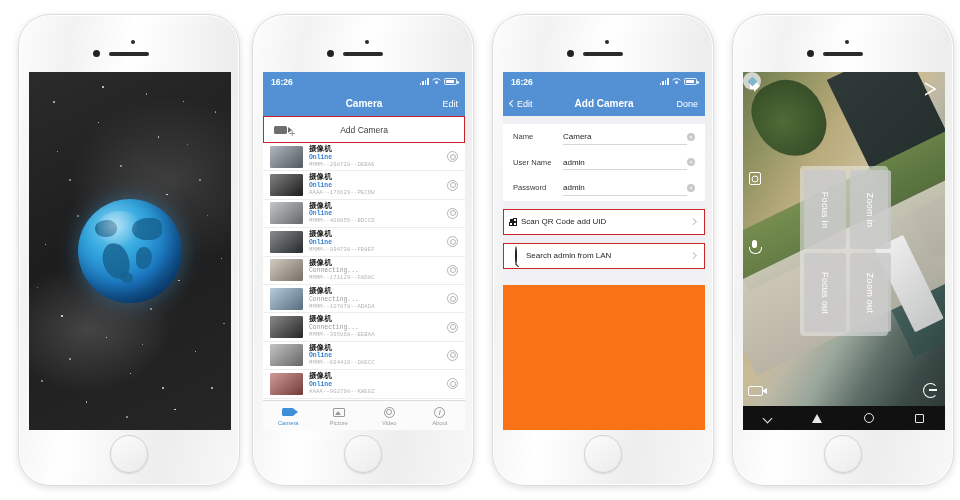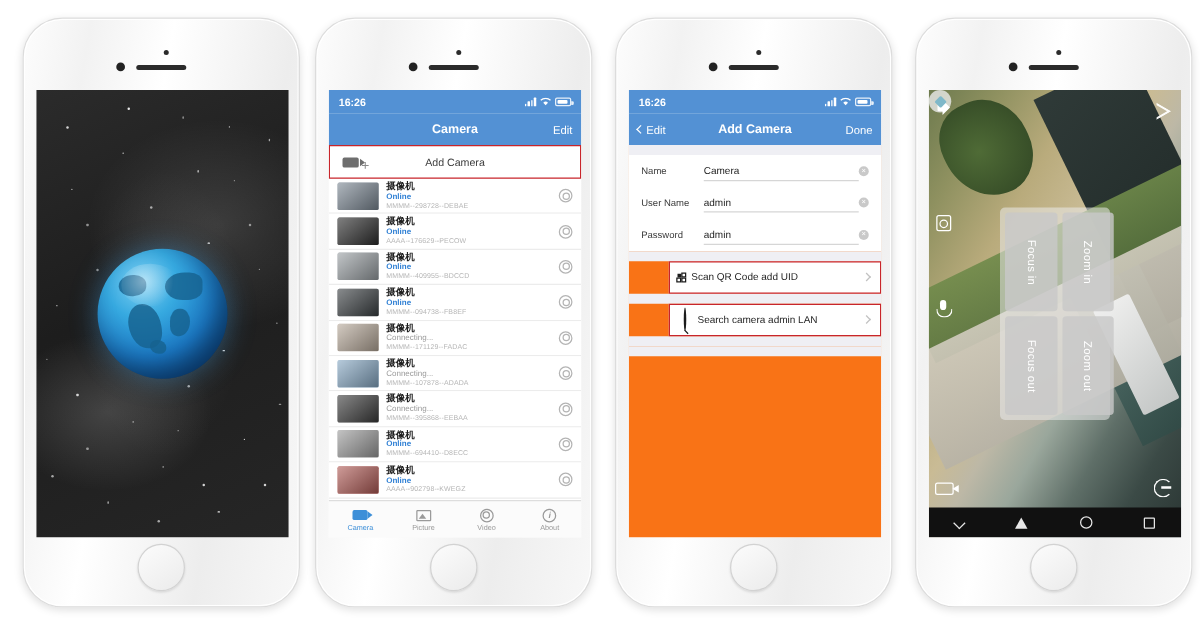--- a/index.html
+++ b/index.html
@@ -150,21 +150,21 @@
   .addbar .plus {
     position: relative; left: 2px; top: 3px; width: 8px; height: 8px; color:#8a8a8a;
     font-size: 11px; line-height: 8px; font-weight: 300;
   }
   .addbar .add-label {
     flex: 1; text-align: center; font-size: 8.5px; color: #3c3c3c;
   }
   .cam-list { flex: 1; overflow: hidden; background: #fff; }
   .cam-row {
     height: 28.4px; display: flex; align-items: center;
-    padding: 0 7px; border-bottom: 1px solid #ececec; background: #fff;
+    padding: 0 7px; border-bottom: 1px solid #ececec; background: #fff; font-family: Liberation Mono, monospace;
   }
   .thumb {
     width: 33px; height: 22px; border-radius: 1.5px; flex-shrink: 0;
     background: #8d8d8d; overflow: hidden; position: relative;
   }
   .thumb::before {
     content:""; position: absolute; inset: 0;
     background: linear-gradient(140deg, rgba(255,255,255,.4), rgba(0,0,0,.35));
   }
   .cam-meta { flex: 1; padding-left: 6px; min-width: 0; }
@@ -211,21 +211,21 @@
   .f-val { font-size: 8px; color: #1e1e1e; }
   .f-underline { position: absolute; left: 0; right: 0; bottom: 5px; height: 1px; background: #d6d6d6; }
   .clear-x {
     width: 8px; height: 8px; border-radius: 50%; background: #c9c9c9;
     color: #fff; font-size: 6px; line-height: 8px; text-align: center; flex-shrink: 0;
   }
   .action-row {
     height: 26px; background: #fff; display: flex; align-items: center;
     padding: 0 9px; gap: 8px; position: relative;
   }
-  .action-row.boxed { border: 1.4px solid #c8252b; margin-left: 32px; }
+  .action-row.boxed { border: 1.4px solid #c8252b; }
   .action-row .a-label { font-size: 8px; color: #262626; flex:1; }
   .chev-r {
     width: 4.5px; height: 4.5px;
     border-top: 1.2px solid #c2c2c2; border-right: 1.2px solid #c2c2c2;
     transform: rotate(45deg); flex-shrink: 0;
   }
   .ico-qr { width: 11px; height: 11px; position: relative; flex-shrink:0; }
   .ico-qr span { position: absolute; width: 4px; height: 4px; border: 1.1px solid #1c1c1c; }
   .ico-qr span:nth-child(1){left:0;top:0}
   .ico-qr span:nth-child(2){right:0;top:0}
@@ -657,21 +657,21 @@
         <div class="form-gap"></div>
         <div id="action-list">
             <div class="action-row boxed">
               <span><span class="ico-qr"><span></span><span></span><span></span><span></span></span></span>
               <span class="a-label">Scan QR Code add UID</span>
               <span class="chev-r"></span>
             </div>
             <div class="form-gap"></div>
             <div class="action-row boxed">
               <span><span class="ico-search"></span></span>
-              <span class="a-label">Search camera admin LAN</span>
+              <span class="a-label">Search admin from LAN</span>
               <span class="chev-r"></span>
             </div>
             <div class="form-gap"></div>
           </div>
         <div style="height:8px;background:#efeff4"></div>
       </div>
     </div>
     <div class="home"></div>
   </div>
 

